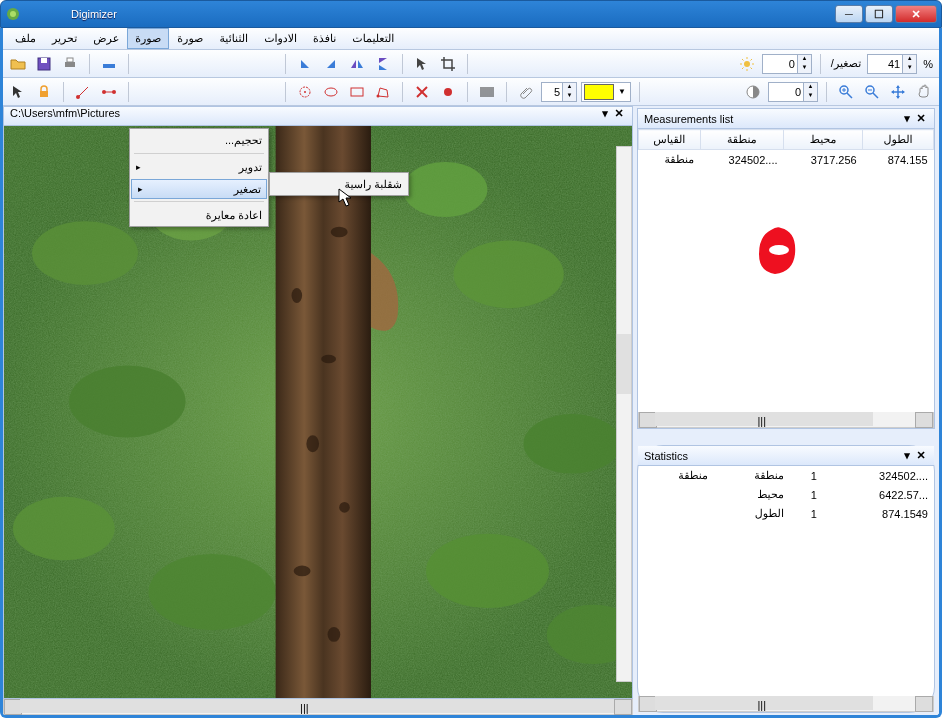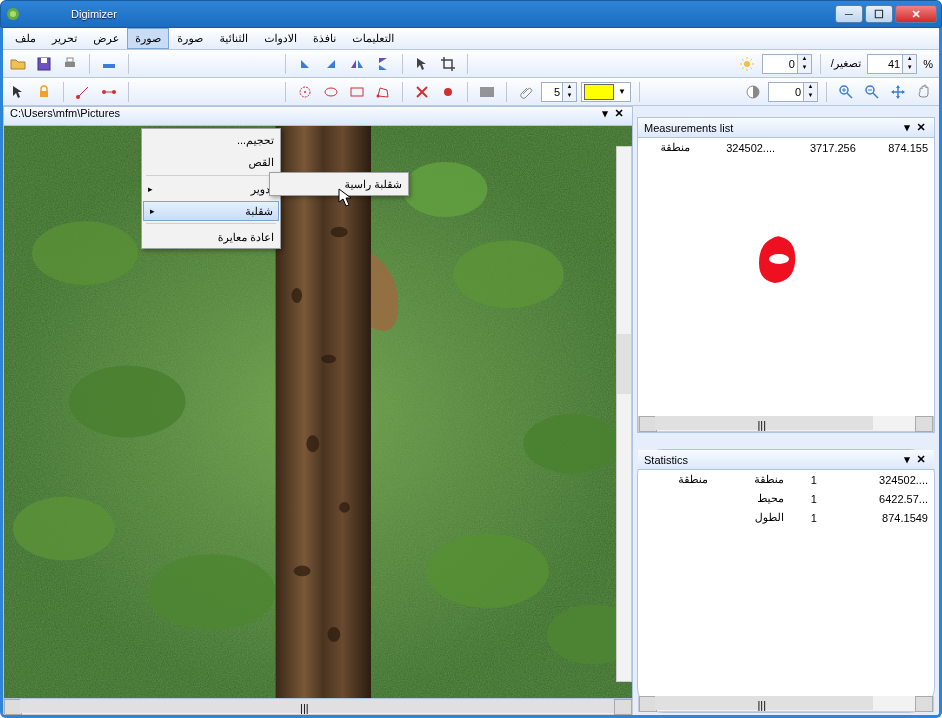--- a/index.html
+++ b/index.html
@@ -32,21 +32,21 @@
 .tb-spin .arrows { width:14px; display:flex; flex-direction:column;}
 .tb-spin .arrows div { height:9px; font-size:6px; line-height:7px; text-align:center; border-left:1px solid #a0b0c8; background:#eef2fa;}
 .colorbox { width:30px; height:16px; border:1px solid #666; background:yellow; margin-right:2px;}
 .color-wrap { display:flex; align-items:center; border:1px solid #a0b0c8; padding:1px 2px; background:#fff;}
 .color-wrap .dd { font-size:8px; padding:0 2px;}
 .tb-text { padding:0 2px;}
 
 
 .main { position:absolute; top:78px; left:0; right:0; bottom:0; display:flex; background:#e6eefb;}
 .left-pane { flex:1; display:flex; flex-direction:column; border-right:4px solid #e6eefb; position:relative;}
-.right-pane { width:302px; display:flex; flex-direction:column; gap:16px; padding:2px 4px 2px 0;margin-top:9px;}
+.right-pane { width:302px; display:flex; flex-direction:column; gap:16px; padding:2px 4px 2px 0;}
 
 
 .img-header { height:20px; background:linear-gradient(#f8fbff,#dce8fb); border:1px solid #b0c4e2; display:flex; align-items:flex-start; padding:0 6px;}
 .img-header .path { flex:1;}
 .img-header .btn { width:14px; text-align:center; font-weight:bold; cursor:pointer;}
 .img-body { flex:1; position:relative; border:1px solid #b0c4e2; border-top:none; overflow:hidden; background:#777;}
 .img-body svg.photo { width:100%; height:100%; display:block;}
 .scroll-h { height:16px; background:#f2f2f2; border:1px solid #ccc; border-top:none; position:relative;}
 .scroll-h::before, .scroll-h::after { content:''; position:absolute; top:0; width:16px; height:14px; background:#ddd; border:1px solid #aaa;}
 .scroll-h::before{left:0;} .scroll-h::after{right:0;}
@@ -66,21 +66,21 @@
 .tbl { width:100%; border-collapse:collapse;}
 .tbl th { background:linear-gradient(#fff,#ecf2fb); border:1px solid #d6dfee; padding:3px 6px; font-weight:normal; text-align:center;}
 .tbl td { padding:3px 6px; text-align:right;}
 .tbl td.rtl { text-align:right; direction:rtl;}
 .panel .scroll-h { position:absolute; bottom:0; left:0; right:0;}
 .preview-shape { position:absolute; left:115px; top:95px; width:46px; height:52px;}
 .preview-shape svg { width:100%; height:100%;}
 
 
 .dropdown { position:absolute; z-index:100; background:#f2f2f2; border:1px solid #a0a0a0; box-shadow:2px 2px 4px rgba(0,0,0,.3);}
-.dropdown.main-dd { left:138px; top:22px; width:140px;}
+.dropdown.main-dd { left:126px; top:22px; width:140px;}
 .dropdown .row { height:22px; display:flex; align-items:center; padding:0 6px; direction:rtl; position:relative;}
 .dropdown .row .arrow { position:absolute; left:6px; font-size:9px;}
 .dropdown .sep { height:1px; background:#d0d0d0; margin:2px 4px;}
 .dropdown .row.hover { background:linear-gradient(#e6f0ff,#c8dcf5); border:1px solid #7aa7d8; padding:0 5px; height:20px; margin:1px;}
 .dropdown.sub-dd { left:266px; top:66px; width:140px;}
 .cursor-fake { position:absolute; left:335px; top:82px; z-index:200; pointer-events:none;}
 .cursor-fake svg { width:16px; height:20px;}
 </style>
 </head>
 <body>
@@ -412,30 +412,27 @@
       <div class="scroll-h">
           <div class="thumb">
             <span class="grip">|||</span>
           </div>
         </div>
 
       <div class="dropdown main-dd">
         <div class="row">
             <span>تحجيم...</span>
           </div>
-        <div class="row">
-            <span>القص</span>
-          </div>
         <div class="sep"></div>
         <div class="row">
             <span>تدوير</span>
             <span class="arrow">▸</span>
           </div>
         <div class="row hover">
-            <span>شقلبة</span>
+            <span>تصغير</span>
             <span class="arrow">▸</span>
           </div>
         <div class="sep"></div>
         <div class="row">
             <span>اعادة معايرة</span>
           </div>
       </div>
       <div class="dropdown sub-dd">
         <div class="row">
             <span>شقلبة راسية</span>
@@ -452,20 +449,26 @@
 
       <div class="panel meas">
         <div class="panel-header">
           <span class="title">Measurements list</span>
           <span class="btn">▾</span>
           <span class="btn">✕</span>
         </div>
         <div class="panel-body">
           <table class="tbl">
             <tbody>
+                <tr>
+              <th>القياس</th>
+              <th>منطقة</th>
+              <th>محيط</th>
+              <th>الطول</th>
+            </tr>
             <tr>
               <td class="rtl">منطقة</td>
               <td>324502....</td>
               <td>3717.256</td>
               <td>874.155</td>
             </tr>
           </tbody>
             </table>
           <div class="preview-shape">
             <svg viewBox="0 0 46 52">

